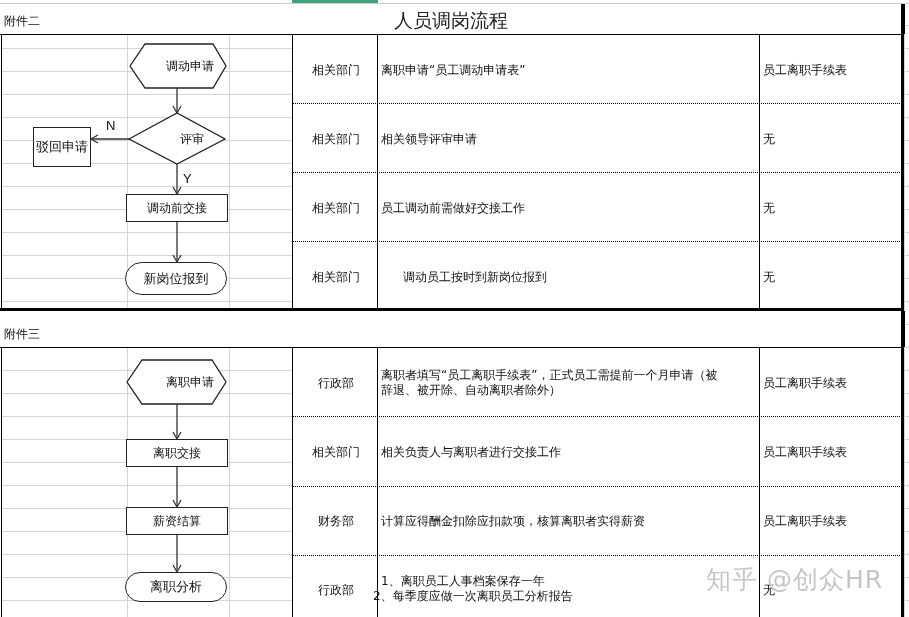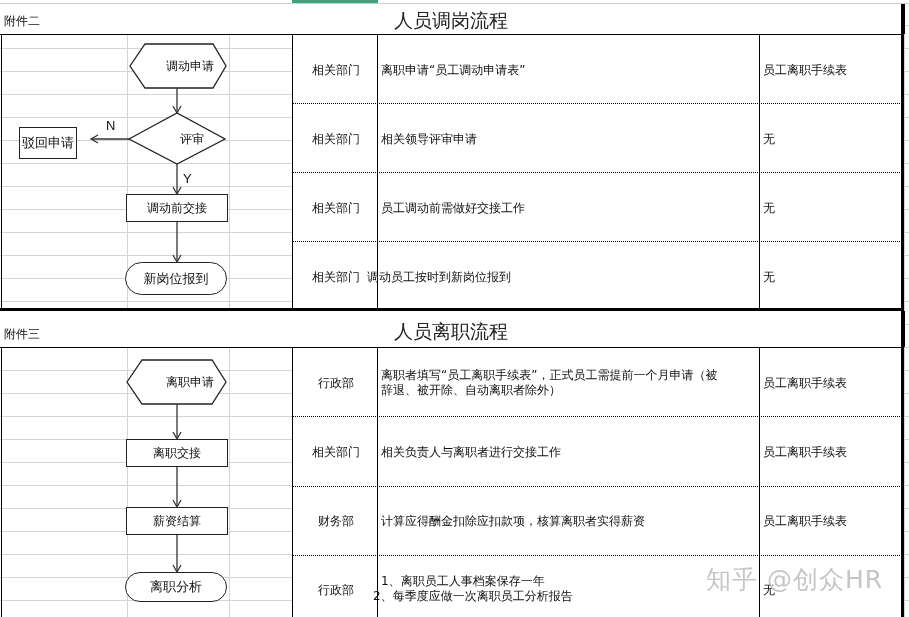--- a/index.html
+++ b/index.html
@@ -89,21 +89,21 @@
   <span class="cell-text" style="left:381px;top:132px">相关领导评审申请</span>
   <span class="cell-text" style="left:763px;top:132px">无</span>
 </div>
 <div>
   <span class="cell-text dept" style="left:294px;top:201px">相关部门</span>
   <span class="cell-text" style="left:381px;top:201px">员工调动前需做好交接工作</span>
   <span class="cell-text" style="left:763px;top:201px">无</span>
 </div>
 <div>
   <span class="cell-text dept" style="left:294px;top:270px">相关部门</span>
-  <span class="cell-text" style="left:367px;top:270px">调动员工按时到新岗位报到</span>
+  <span class="cell-text" style="left:403px;top:270px">调动员工按时到新岗位报到</span>
   <span class="cell-text" style="left:763px;top:270px">无</span>
 </div>
 
 <svg class="shape-svg" style="left:0;top:0" width="300" height="310">
 
   <polygon points="130,66 145,44 213,44 226,66 213,88 145,88" fill="#fff" stroke="#222" stroke-width="1.3"></polygon>
 
   <line x1="177" y1="88" x2="177" y2="112" stroke="#333" stroke-width="1.3"></line>
   <polyline points="173,106 177,113 181,106" fill="none" stroke="#333" stroke-width="1.3"></polyline>
 
@@ -115,35 +115,34 @@
   <line x1="177" y1="164" x2="177" y2="193" stroke="#333" stroke-width="1.3"></line>
   <polyline points="173,187 177,194 181,187" fill="none" stroke="#333" stroke-width="1.3"></polyline>
 
   <line x1="177" y1="222" x2="177" y2="261" stroke="#333" stroke-width="1.3"></line>
   <polyline points="173,255 177,262 181,255" fill="none" stroke="#333" stroke-width="1.3"></polyline>
 </svg>
 <span class="shape-label" style="left:140px;top:58px;width:74px">调动申请</span>
 <span class="shape-label" style="left:150px;top:131px;width:54px">评审</span>
 <span class="yn" style="left:106px;top:118px">N</span>
 <span class="yn" style="left:183px;top:171px">Y</span>
-<div class="shape rect" style="left:19px;top:127px;width:58px;height:32px;font-size:13px">
+<div class="shape rect" style="left:33px;top:127px;width:58px;height:40px;font-size:13px">
   <span>驳回申请</span>
 </div>
 <div class="shape rect" style="left:126px;top:194px;width:102px;height:28px">
   <span>调动前交接</span>
 </div>
 <div class="shape pill" style="left:125px;top:262px;width:102px;height:33px">
   <span>新岗位报到</span>
 </div>
 
 <div class="hline thick" style="top:308px;width:904px"></div>
 
 <div class="title-row" style="top:311px;height:36px">
   <span class="annex" style="top:15px">附件三</span>
-  <span class="title" style="top:8px">人员离职流程</span>
 </div>
 <div class="hline thin" style="top:347px;width:902px"></div>
 
 <div class="abs" style="left:293px;top:348px;width:609px;height:269px;background:#fff"></div>
 
 <div class="vline thin" style="left:292px;top:347px;height:270px"></div>
 <div class="vline thin" style="left:377px;top:347px;height:270px"></div>
 <div class="vline thin" style="left:759px;top:347px;height:270px"></div>
 <div class="vline thick" style="left:901px;top:308px;height:309px"></div>
 

